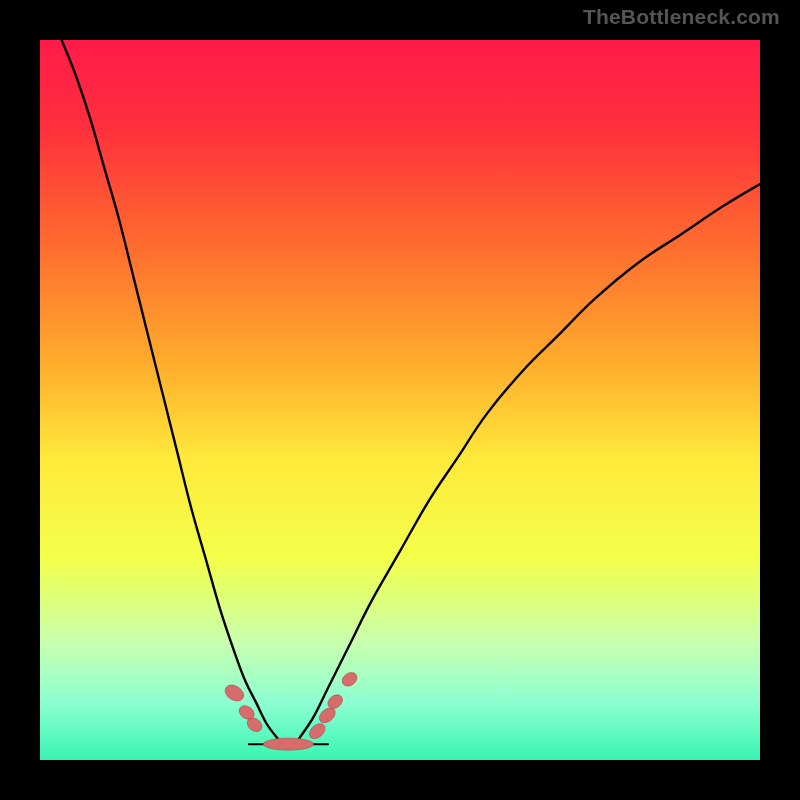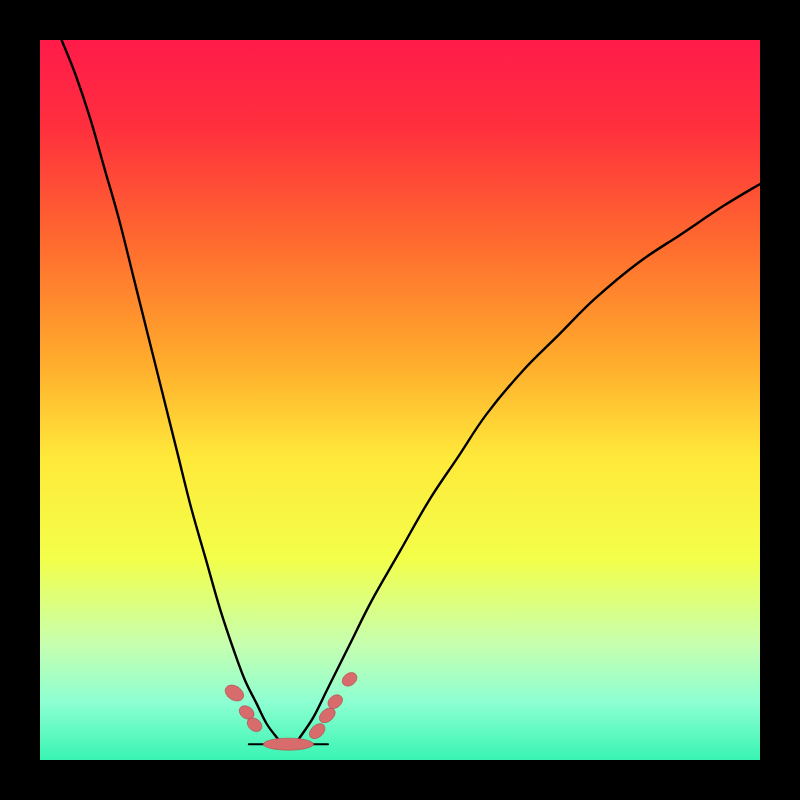--- a/index.html
+++ b/index.html
@@ -34,20 +34,21 @@
     width: 720px;
     height: 720px;
     pointer-events: none;
   }
 </style>
 </head>
 <body>
 
 <div class="frame">
 
+  <div class="watermark">TheBottleneck.com</div>
 
   <svg class="plot-gradient" viewBox="0 0 720 720" preserveAspectRatio="none">
     <defs>
       <linearGradient id="bg-grad" x1="0" y1="0" x2="0" y2="1">
           <stop offset="0%" stop-color="#ff1b4a"></stop>
           <stop offset="12%" stop-color="#ff2f3d"></stop>
           <stop offset="28%" stop-color="#ff6a2f"></stop>
           <stop offset="45%" stop-color="#ffad2c"></stop>
           <stop offset="58%" stop-color="#ffe93a"></stop>
           <stop offset="72%" stop-color="#f3ff4a"></stop>

